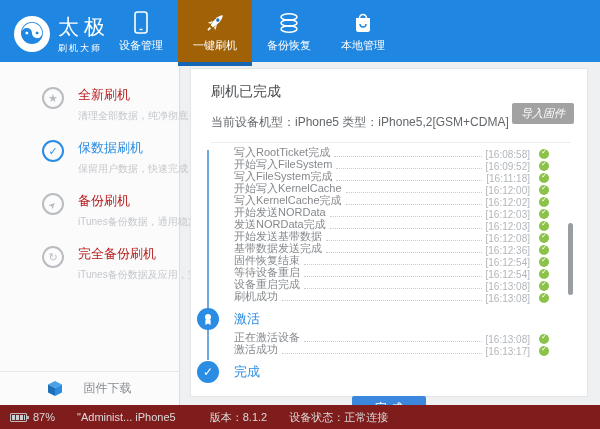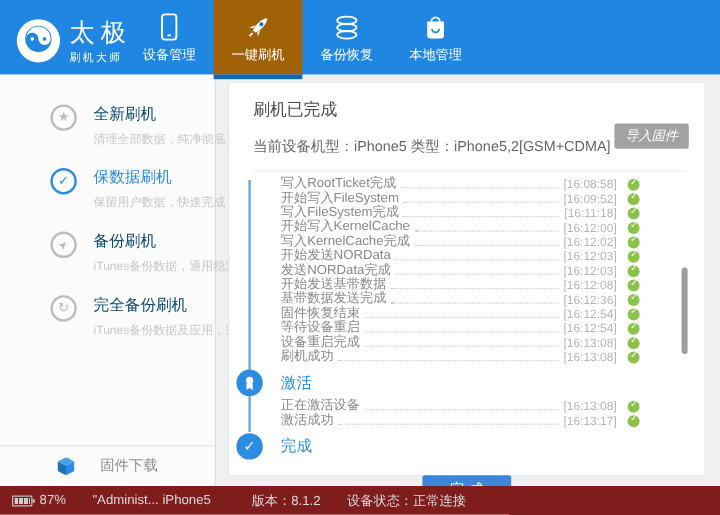--- a/index.html
+++ b/index.html
@@ -23,39 +23,39 @@
   .tab.active { background:#a16207;text-align:center; }
   .tab.active::after { content:""; position:absolute; left:0; right:0; bottom:-4px; height:4px; background:#1567b4; }
 
   
   .sidebar { position:absolute; left:0; top:62px; bottom:24px; width:180px; background:#fbfbfc;
              border-right:1px solid #dcdfe2; z-index:1; }
   .side-list { margin-top:24px; }
   .side-item { position:relative; padding:0 10px 0 78px; height:53px; cursor:pointer; }
   .side-icon { position:absolute; left:42px; top:1px; width:22px; height:22px; border:2px solid #b9bcc0;
                border-radius:50%; color:#b9bcc0; text-align:center; line-height:19px; font-size:11px; }
-  .side-title { font-size:13px; color:#0c4a6e; }
+  .side-title { font-size:13px; color:#b91c1c; }
   .side-sub { font-size:10px; color:#c5c8cb; margin-top:5px; white-space:nowrap; }
   .side-item.active .side-icon { border-color:#2a8ce2; color:#2a8ce2; }
   .side-item.active .side-title { color:#2a8ce2; }
   .needle { display:inline-block; transform:rotate(-45deg); font-size:9px; }
   .firmware { position:absolute; left:0; right:0; bottom:0; height:34px; border-top:1px solid #e5e7e9;
               display:flex; align-items:center; justify-content:center; gap:22px; color:#8a8e92;
               font-size:12px; cursor:pointer; }
 
   
   .card { position:absolute; left:190px; top:68px; width:398px; height:329px; background:#fff;
           border:1px solid #e3e5e7; z-index:2; }
   .card-header { position:relative; padding:14px 16px 0 20px; }
   .card-title { font-size:14px; color:#4a4d50; }
   .device-line { font-size:12px; color:#63676b; margin-top:13px; padding-bottom:11px; border-bottom:1px solid #ededee; }
   .import-btn { position:absolute; right:13px; top:34px; background:#a2a2a2; color:#fff; font-size:11px;
                 padding:3px 9px; border:none; border-radius:2px; cursor:pointer;font-style:italic; }
 
-  .timeline { position:relative; margin-top:5px; padding-left:43px; padding-right:29px; }
+  .timeline { position:relative; margin-top:5px; padding-left:43px; padding-right:13px; }
   .tl-line { position:absolute; left:16px; top:2px; bottom:24px; width:2px; background:#6fa8dc; }
   .log-row { display:flex; align-items:flex-end; height:12px; font-size:11px; color:#85898d; padding-right:25px; }
   .log-text { white-space:nowrap; }
   .leader { flex:1; border-bottom:1px dotted #c9ccd0; margin:0 4px 3px 4px; min-width:10px; }
   .log-time { color:#b2b6ba; font-size:10px; }
   .check { width:10px; height:10px; border-radius:50%; background:#8bc34a; margin-left:9px; margin-bottom:1px;
            position:relative; flex:none; }
   .check::before { content:"✓"; position:absolute; left:2px; top:-2px; color:#fff; font-size:8px; }
 
   .section { position:relative; height:24px; display:flex; align-items:center; margin:3px 0 2px 0; z-index:2; }

